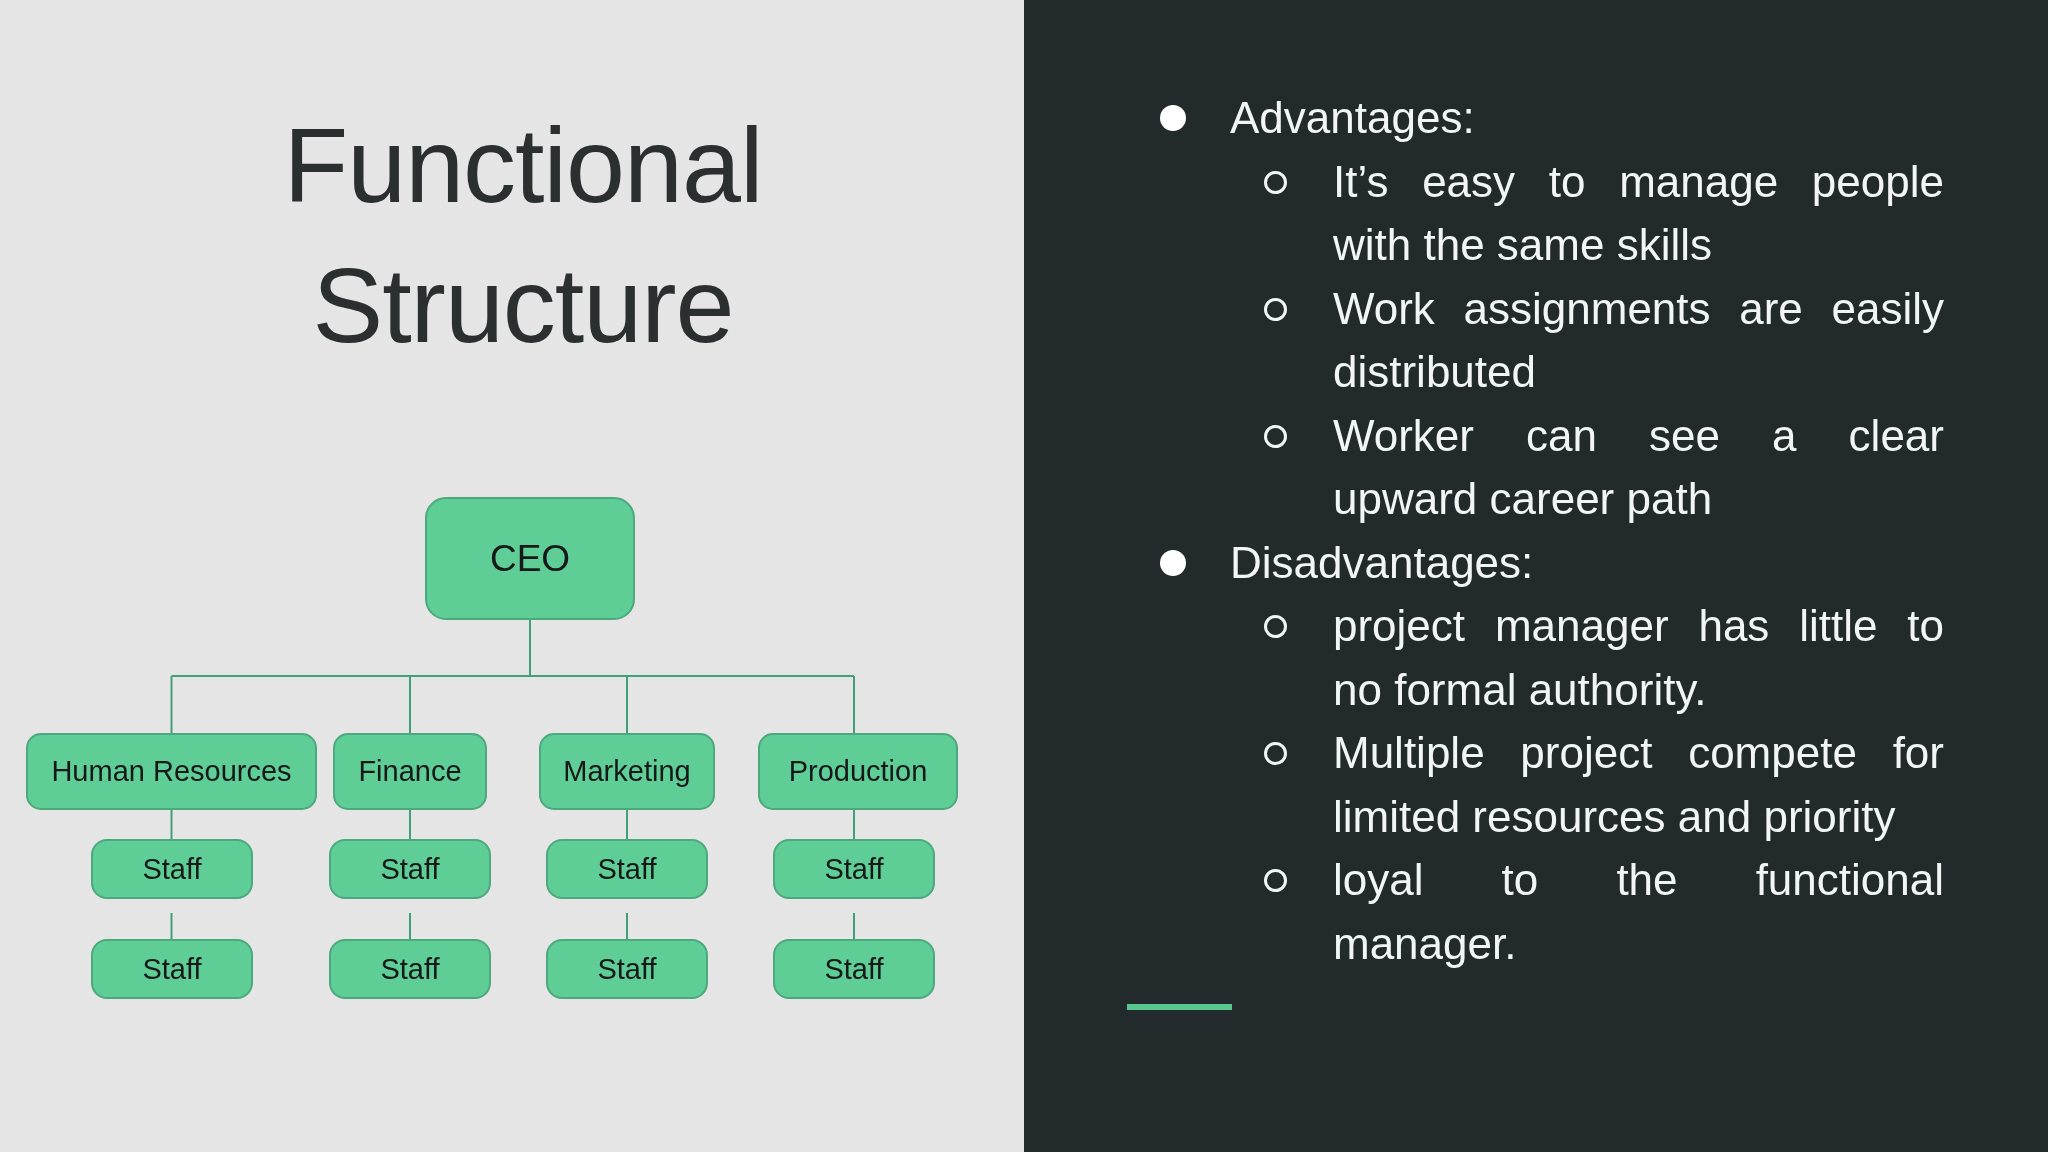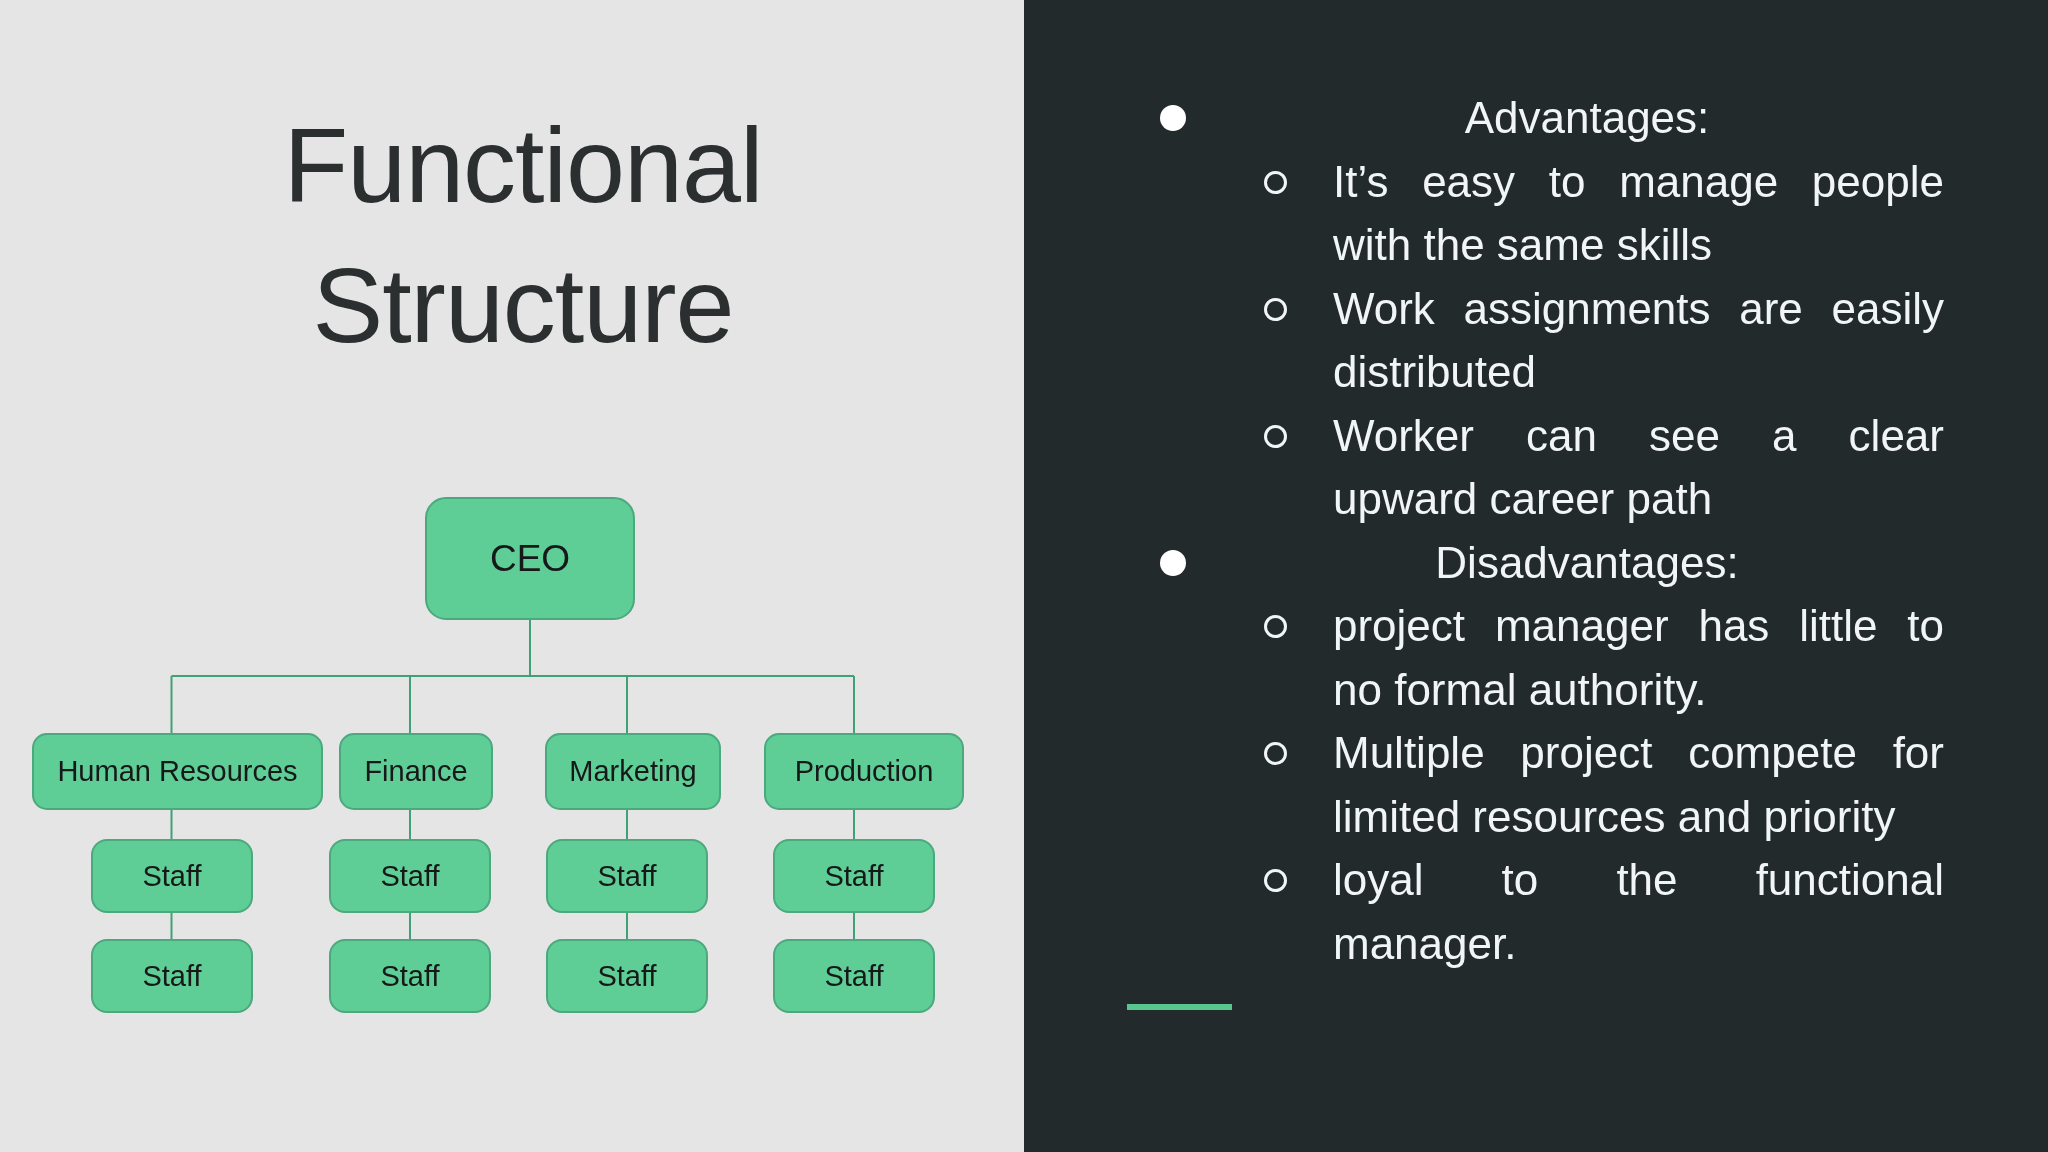--- a/index.html
+++ b/index.html
@@ -24,40 +24,40 @@
   }
   
   .connectors{position:absolute;left:0;top:0;width:1024px;height:1152px;}
   .obox{
     position:absolute;box-sizing:border-box;
     background:#5fcd96;border:2px solid #4ca87d;
     display:flex;align-items:center;justify-content:center;
     color:#161819;text-align:center;
   }
   .obox.ceo{left:425px;top:497px;width:210px;height:123px;border-radius:21px;font-size:37px;}
-  .obox.dept{top:733px;height:77px;border-radius:15px;font-size:29px;margin-left:6px;}
+  .obox.dept{top:733px;height:77px;border-radius:15px;font-size:29px;}
   .obox.dept.d0{left:26px;width:291px;}
   .obox.dept.d1{left:333px;width:154px;}
   .obox.dept.d2{left:539px;width:176px;}
   .obox.dept.d3{left:758px;width:200px;}
-  .obox.staff{width:162px;height:74px;border-radius:16px;font-size:29px;}
+  .obox.staff{width:162px;height:60px;border-radius:16px;font-size:29px;}
   .row1{top:839px;}
   .row2{top:939px;}
   .c0{left:91px;}.c1{left:329px;}.c2{left:546px;}.c3{left:773px;}
   
   .bullets{
     position:absolute;left:1158px;top:86px;width:786px;
     color:#f2f5f5;font-size:44px;line-height:63.5px;font-weight:400;
   }
   .main-item{position:relative;padding-left:72px;}
   .bullet-dot{
     position:absolute;left:2px;top:19px;width:26px;height:26px;
     border-radius:50%;background:#ffffff;
   }
-  .main-label{text-align:center;}
+  .main-label{text-align:left;}
   .sub-item{position:relative;padding-left:103px;}
   .sub-ring{
     position:absolute;left:34px;top:21px;width:17px;height:17px;
     border:3px solid #f2f5f5;border-radius:50%;background:transparent;
   }
   .jl{display:block;text-align:justify;text-align-last:justify;}
   .jl-last{display:block;text-align:left;}
   .accent-line{
     position:absolute;left:1127px;top:1004px;width:105px;height:6px;
     background:#58c78f;

